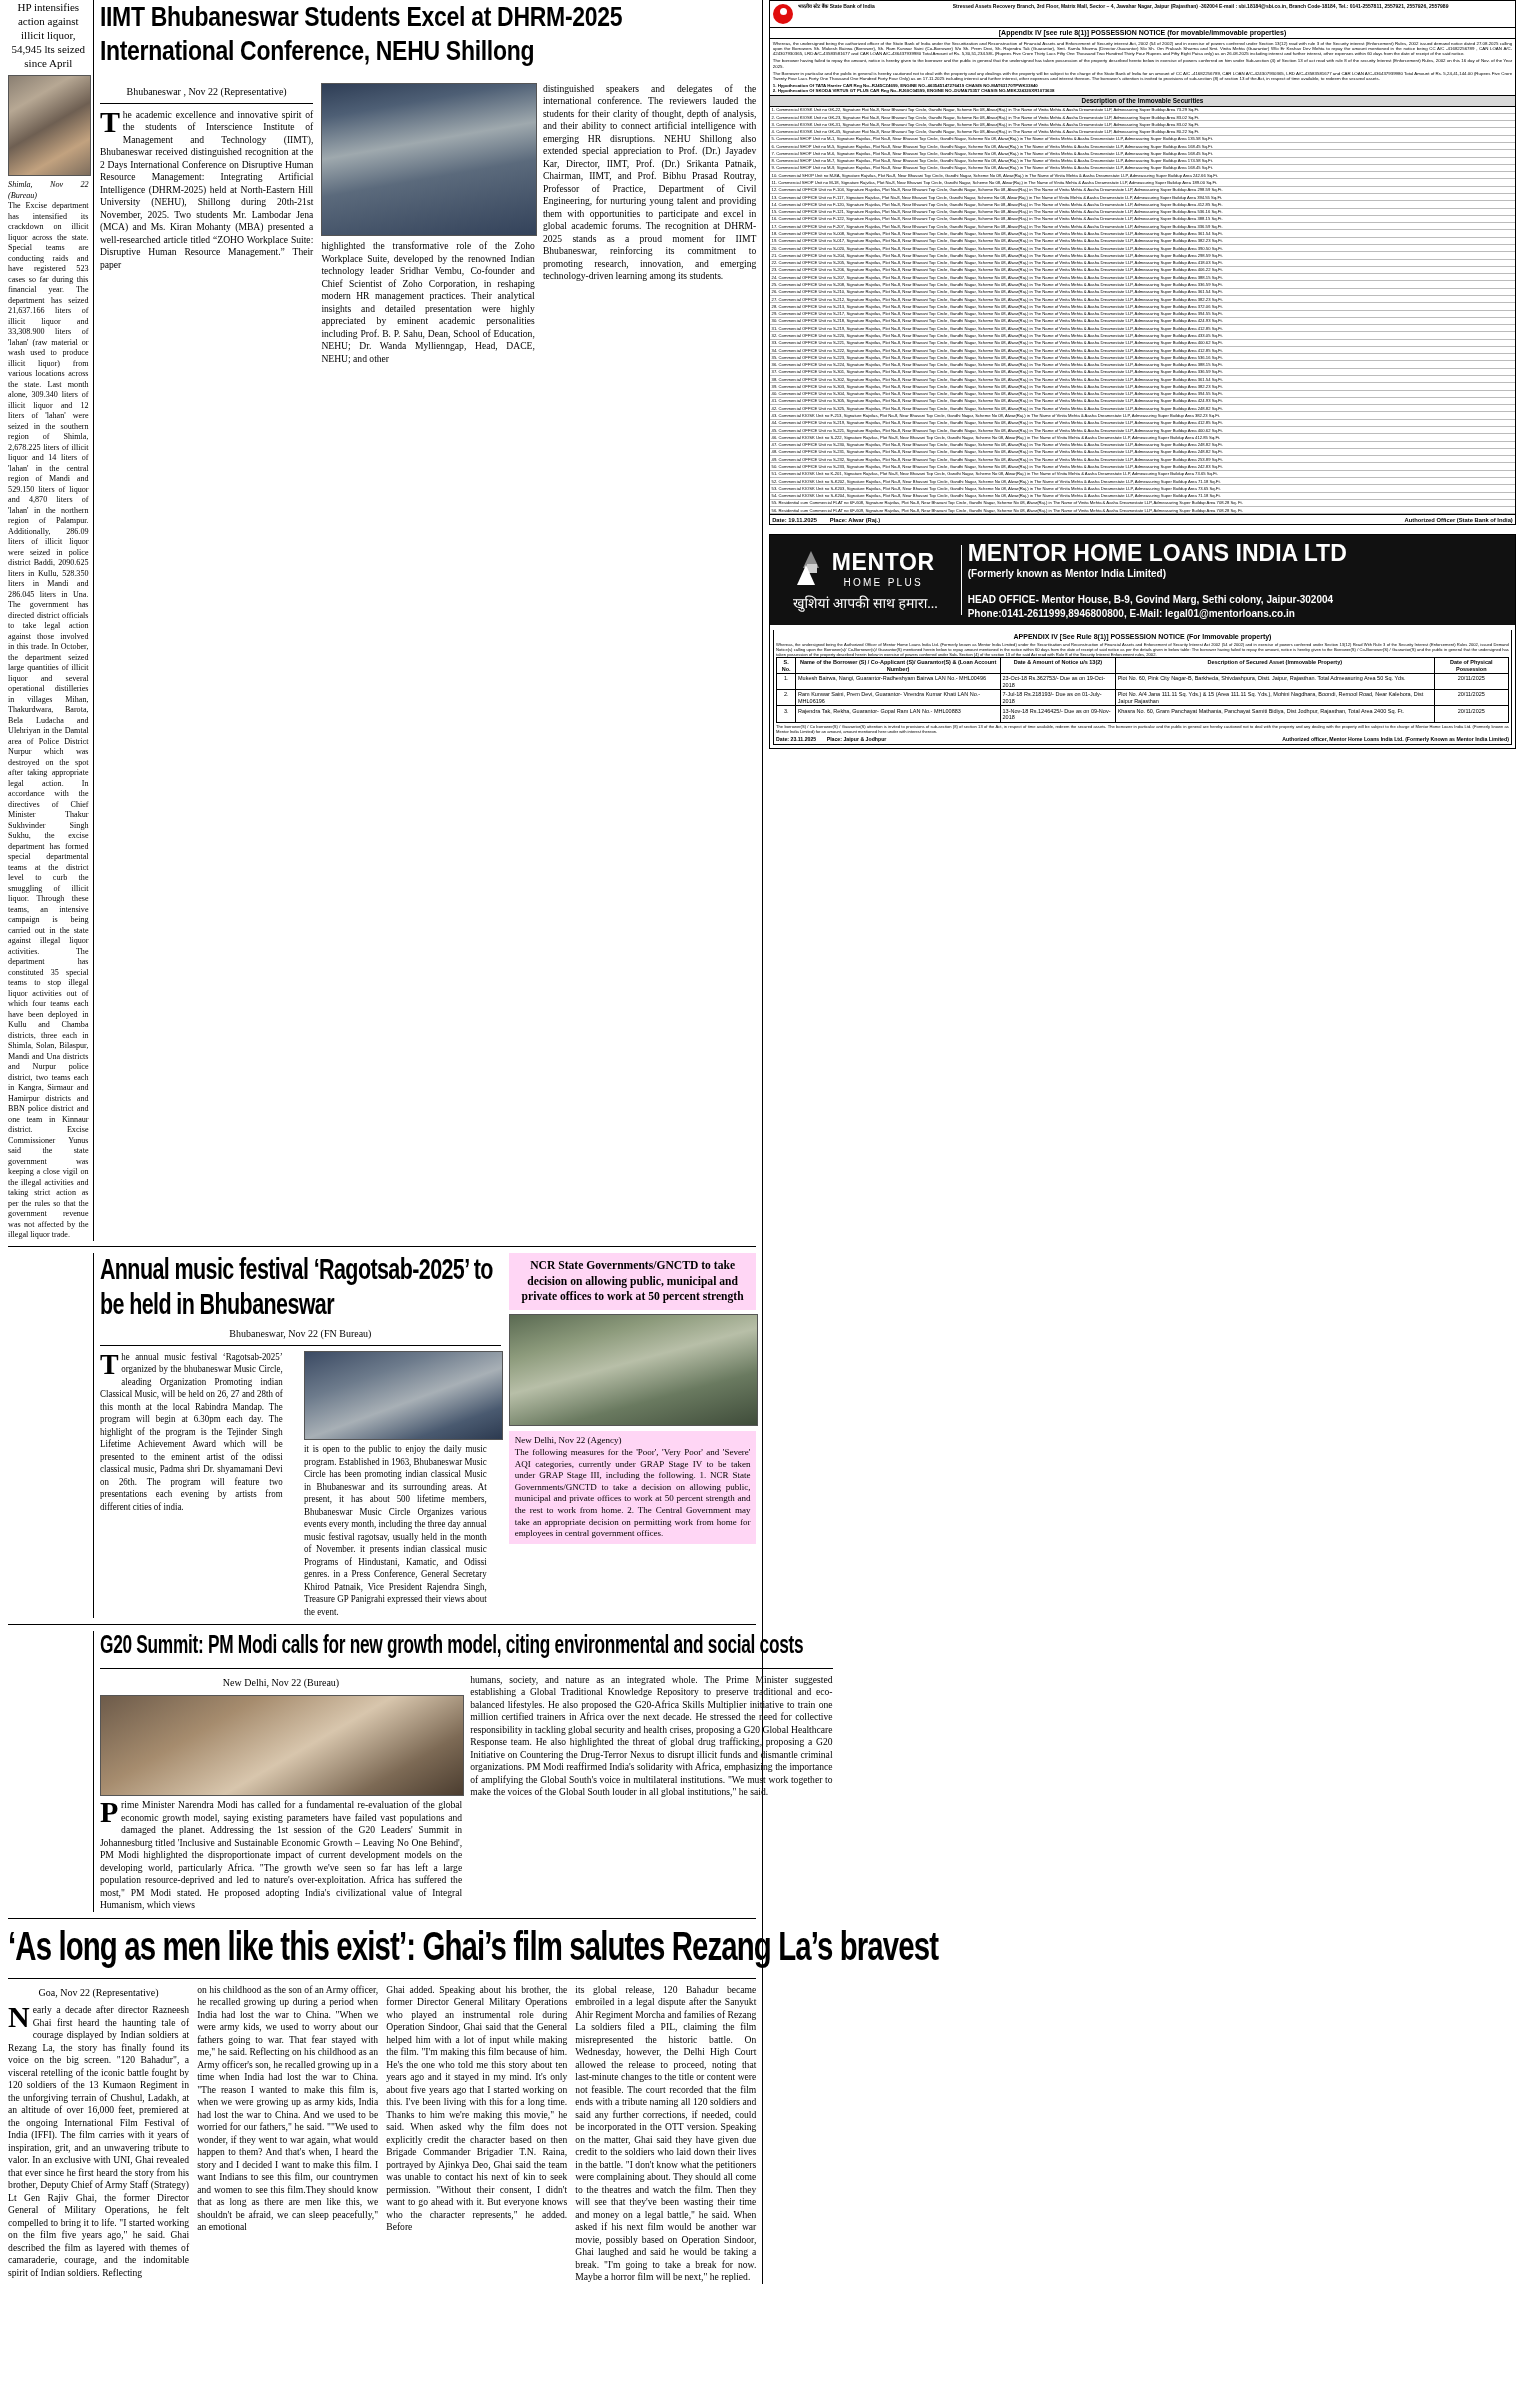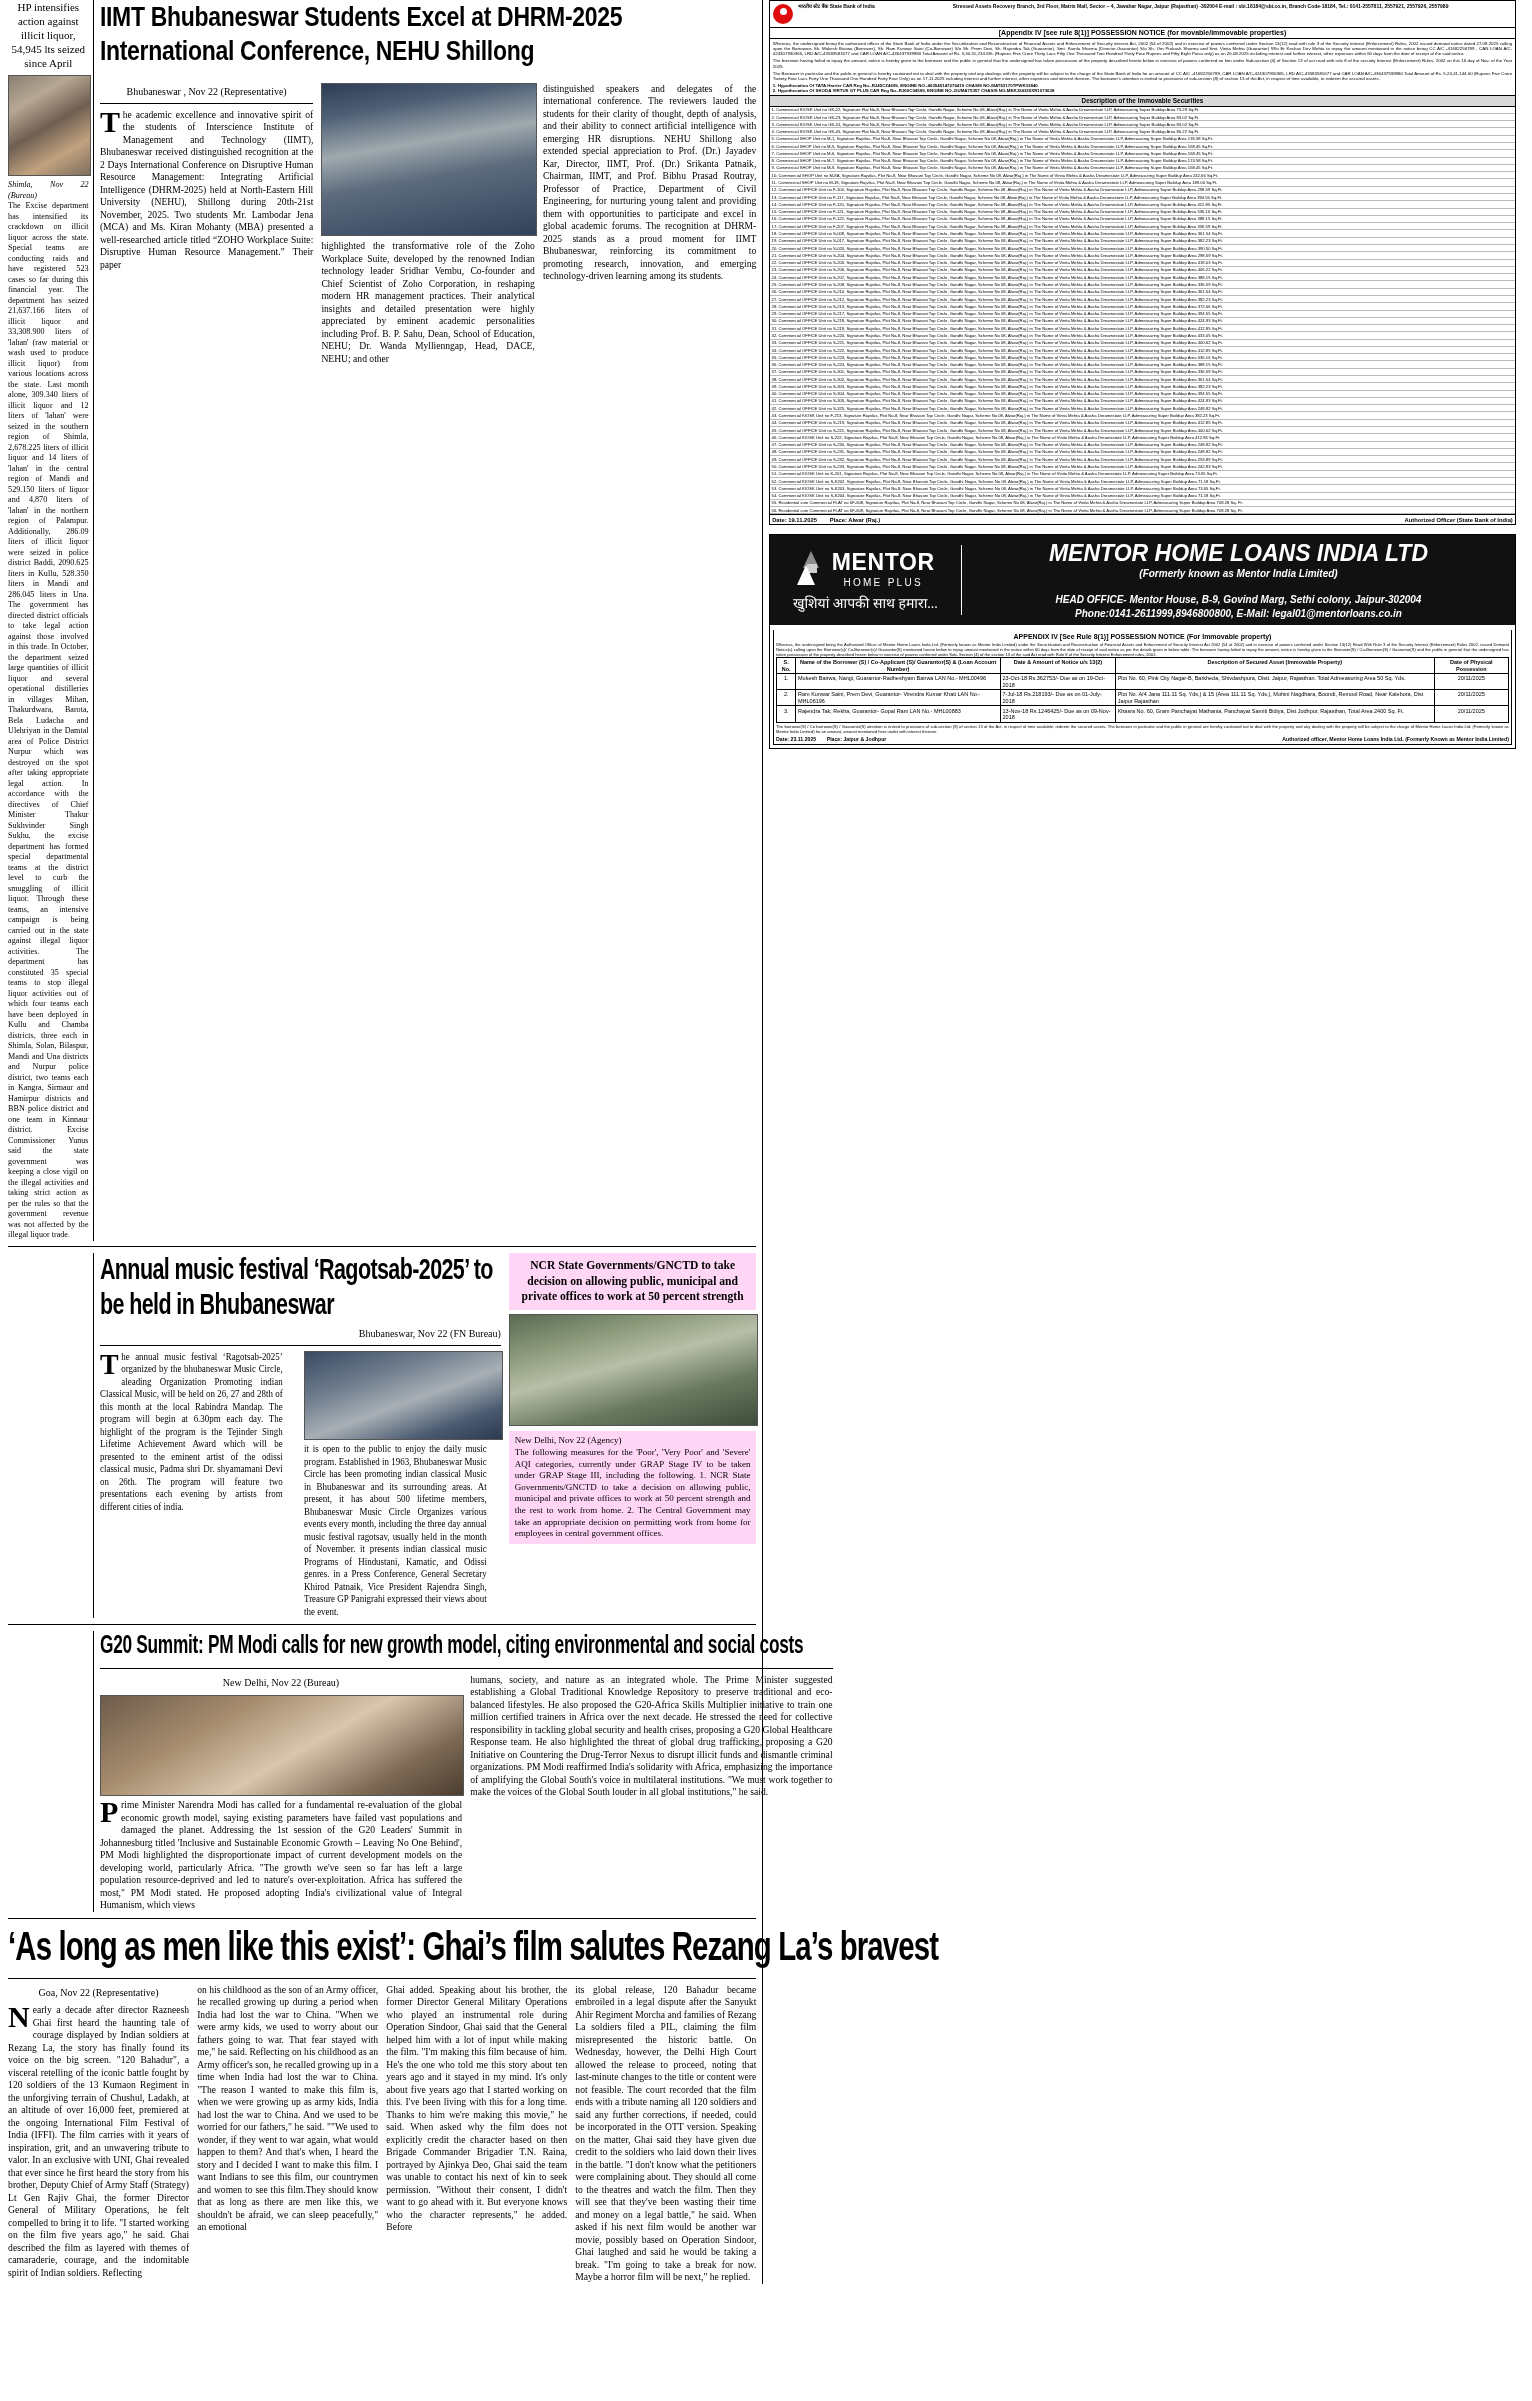--- a/index.html
+++ b/index.html
@@ -65,21 +65,21 @@
   .tiny2{font-size:4.4px;line-height:5.3px;font-family:"Liberation Sans",sans-serif;text-align:justify;}
   .tiny3{font-size:4.1px;line-height:5px;font-family:"Liberation Sans",sans-serif;text-align:justify;}
   .appx{font-family:"Liberation Sans",sans-serif;font-weight:bold;font-size:7px;text-align:center;padding:1.7px 0;border-bottom:0.6px solid #000;}
   .secbar{background:#d9d9d9;border-top:0.6px solid #000;border-bottom:0.6px solid #000;text-align:center;
           font-family:"Liberation Sans",sans-serif;font-weight:bold;font-size:6.4px;padding:1.2px 0;}
   .schedrow{font-size:4.2px;line-height:5.1px;font-family:"Liberation Sans",sans-serif;border-bottom:0.6px solid #bbb;padding:0.6px 1.7px;}
   .mentor{background:#111;color:#fff;display:flex;align-items:center;}
   .mentor-left{width:192px;flex:0 0 192px;padding:3.5px;box-sizing:border-box;text-align:center;border-right:1.2px solid #fff;}
   .mentor-name{font-family:"Liberation Sans",sans-serif;font-weight:bold;font-size:23px;letter-spacing:0.6px;text-align:center;}
   .mentor-sub{font-family:"Liberation Sans",sans-serif;font-size:10px;letter-spacing:2.3px;margin-top:1.2px;}
-  .mentor-right{flex:1;padding:4.6px 5.8px;text-align:center;font-style:italic;}
+  .mentor-right{flex:1;padding:4.6px 5.8px;text-align:left;}
   .mentor-title{font-family:"Liberation Sans",sans-serif;font-weight:bold;font-size:23px;line-height:27px;}
   .mentor-l2{font-family:"Liberation Sans",sans-serif;font-weight:bold;font-size:10px;margin-top:1px;}
   .mentor-l3{font-family:"Liberation Sans",sans-serif;font-weight:bold;font-size:10px;margin-top:14px;line-height:14px;}
   table.borrowers{width:100%;border-collapse:collapse;font-family:"Liberation Sans",sans-serif;font-size:5.5px;}
   table.borrowers th,table.borrowers td{border:0.6px solid #000;padding:1.2px 1.7px;vertical-align:top;line-height:6.4px;}
   table.borrowers th{font-weight:bold;text-align:center;font-size:5.5px;}
   .center{text-align:center;}
   .b{font-weight:bold;}
 </style>
 </head>
@@ -129,21 +129,21 @@
           <div class="col" style="width:86px;flex:0 0 86px;padding-right:4.6px;border-right:0.6px solid #000;">
             <div class="bodytext" style="font-size:8.1px;line-height:10.5px;visibility:hidden;">&nbsp;</div>
           </div>
 
           <div class="col" style="flex:1;padding-left:5.8px;">
             <div class="cols" style="gap:8.1px;">
 
               <div class="col" style="flex:0 0 401px;">
                 <div class="hl-cond">Annual music festival ‘Ragotsab-2025’ to be held in Bhubaneswar</div>
                 <div style="height:20px"></div>
-                <div class="byline" style="text-align:right;">Bhubaneswar, Nov 22 (FN Bureau)</div>
+                <div class="byline" style="text-align:center;">Bhubaneswar, Nov 22 (FN Bureau)</div>
                 <div class="rule-thin"></div>
                 <div class="cols" style="gap:8.1px;">
                   <div class="col" style="flex:1;">
                     <div class="bodytext cond dropcap">The annual music festival ‘Ragotsab-2025’ organized by the bhubaneswar Music Circle, aleading Organization Promoting indian Classical Music, will be held on 26, 27 and 28th of this month at the local Rabindra Mandap. The program will begin at 6.30pm each day. The highlight of the program is the Tejinder Singh Lifetime Achievement Award which will be presented to the eminent artist of the odissi classical music, Padma shri Dr. shyamamani Devi on 26th. The program will feature two presentations each evening by artists from different cities of india.</div>
                   </div>
                   <div class="col" style="flex:1;">
                     <div class="photo" style="height:87px;margin-bottom:3.5px;background:linear-gradient(160deg,#3b4a63 0%,#6d7b8c 30%,#a8b0b6 55%,#4a5a70 80%,#2c3a50 100%);"></div>
                     <div class="bodytext cond">it is open to the public to enjoy the daily music program. Established in 1963, Bhubaneswar Music Circle has been promoting indian classical Music in Bhubaneswar and its surrounding areas. At present, it has about 500 lifetime members, Bhubaneswar Music Circle Organizes various events every month, including the three day annual music festival ragotsav, usually held in the month of November. it presents indian classical music Programs of Hindustani, Kamatic, and Odissi genres. in a Press Conference, General Secretary Khirod Patnaik, Vice President Rajendra Singh, Treasure GP Panigrahi expressed their views about the event.</div>
                   </div>
                 </div>

